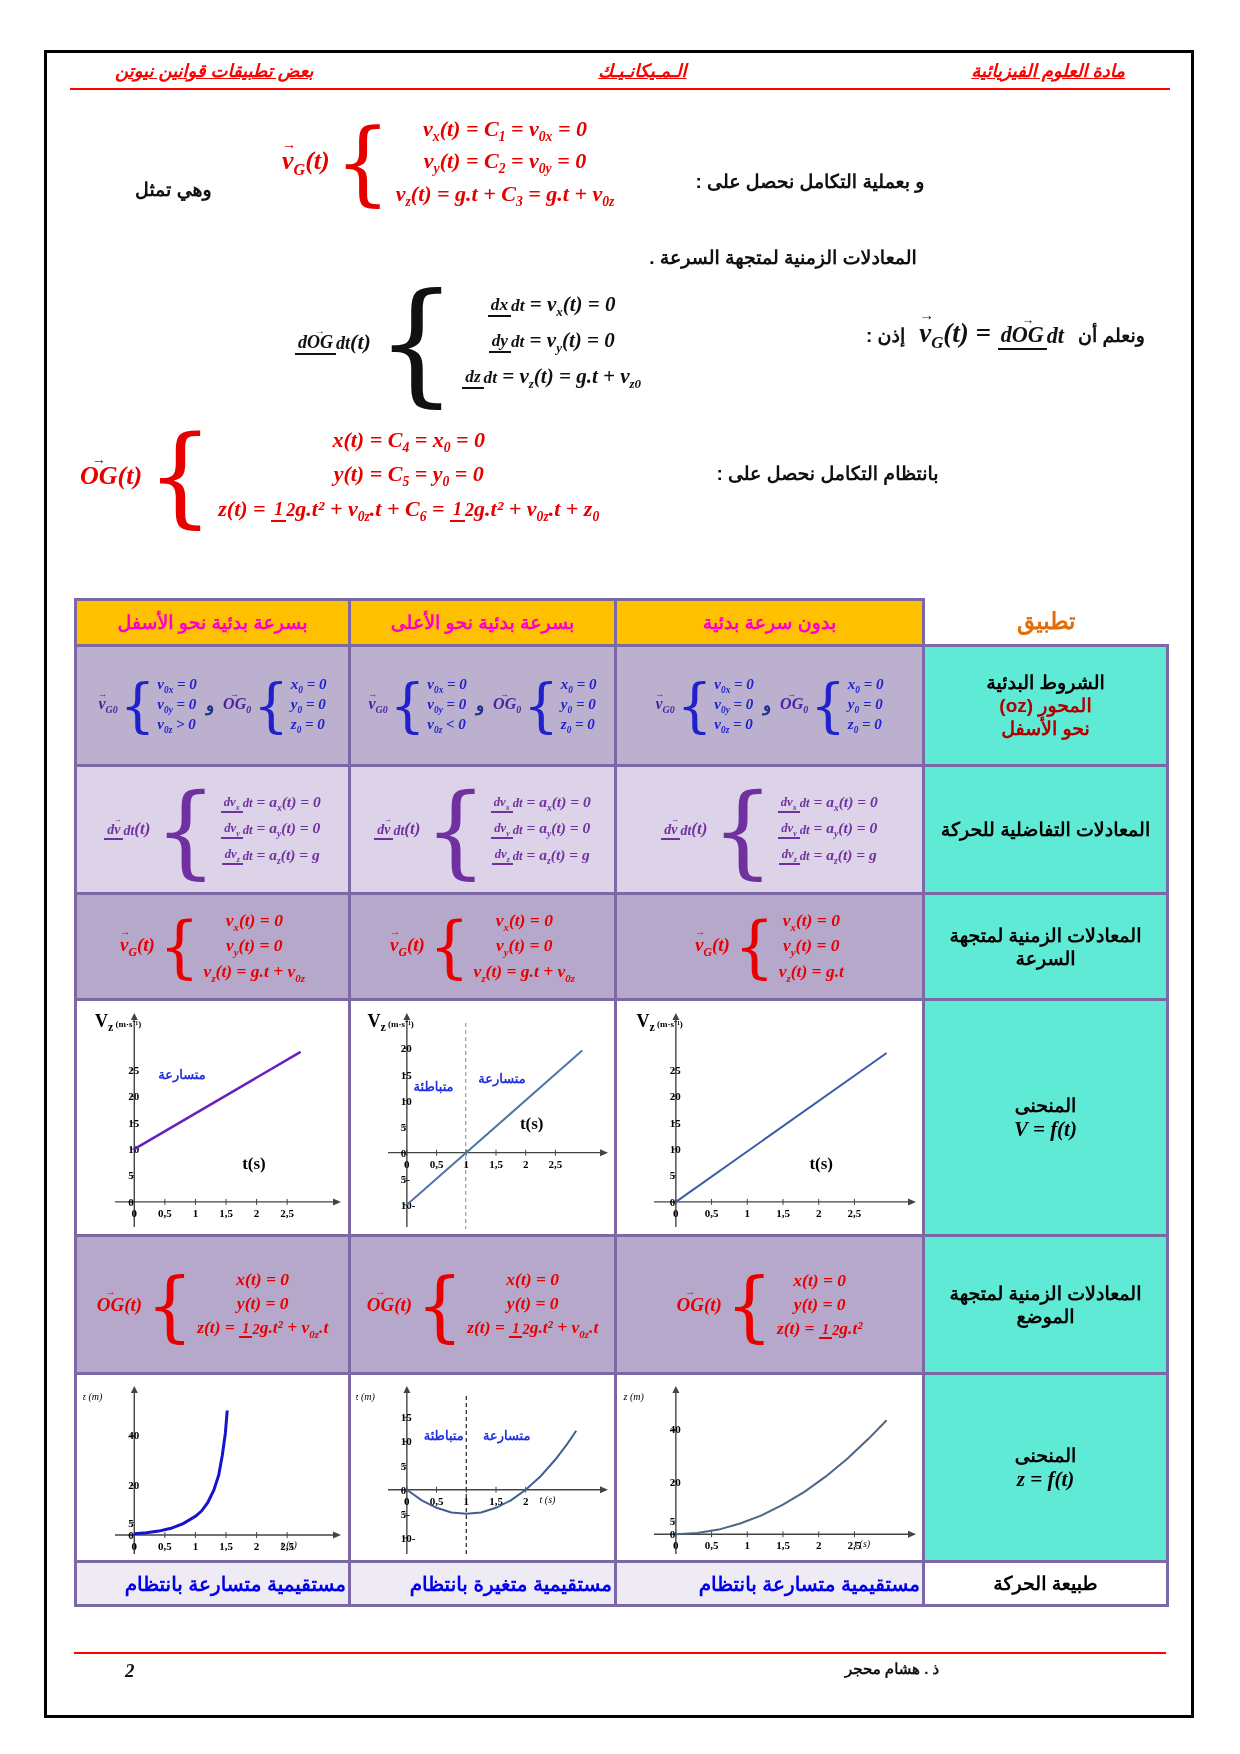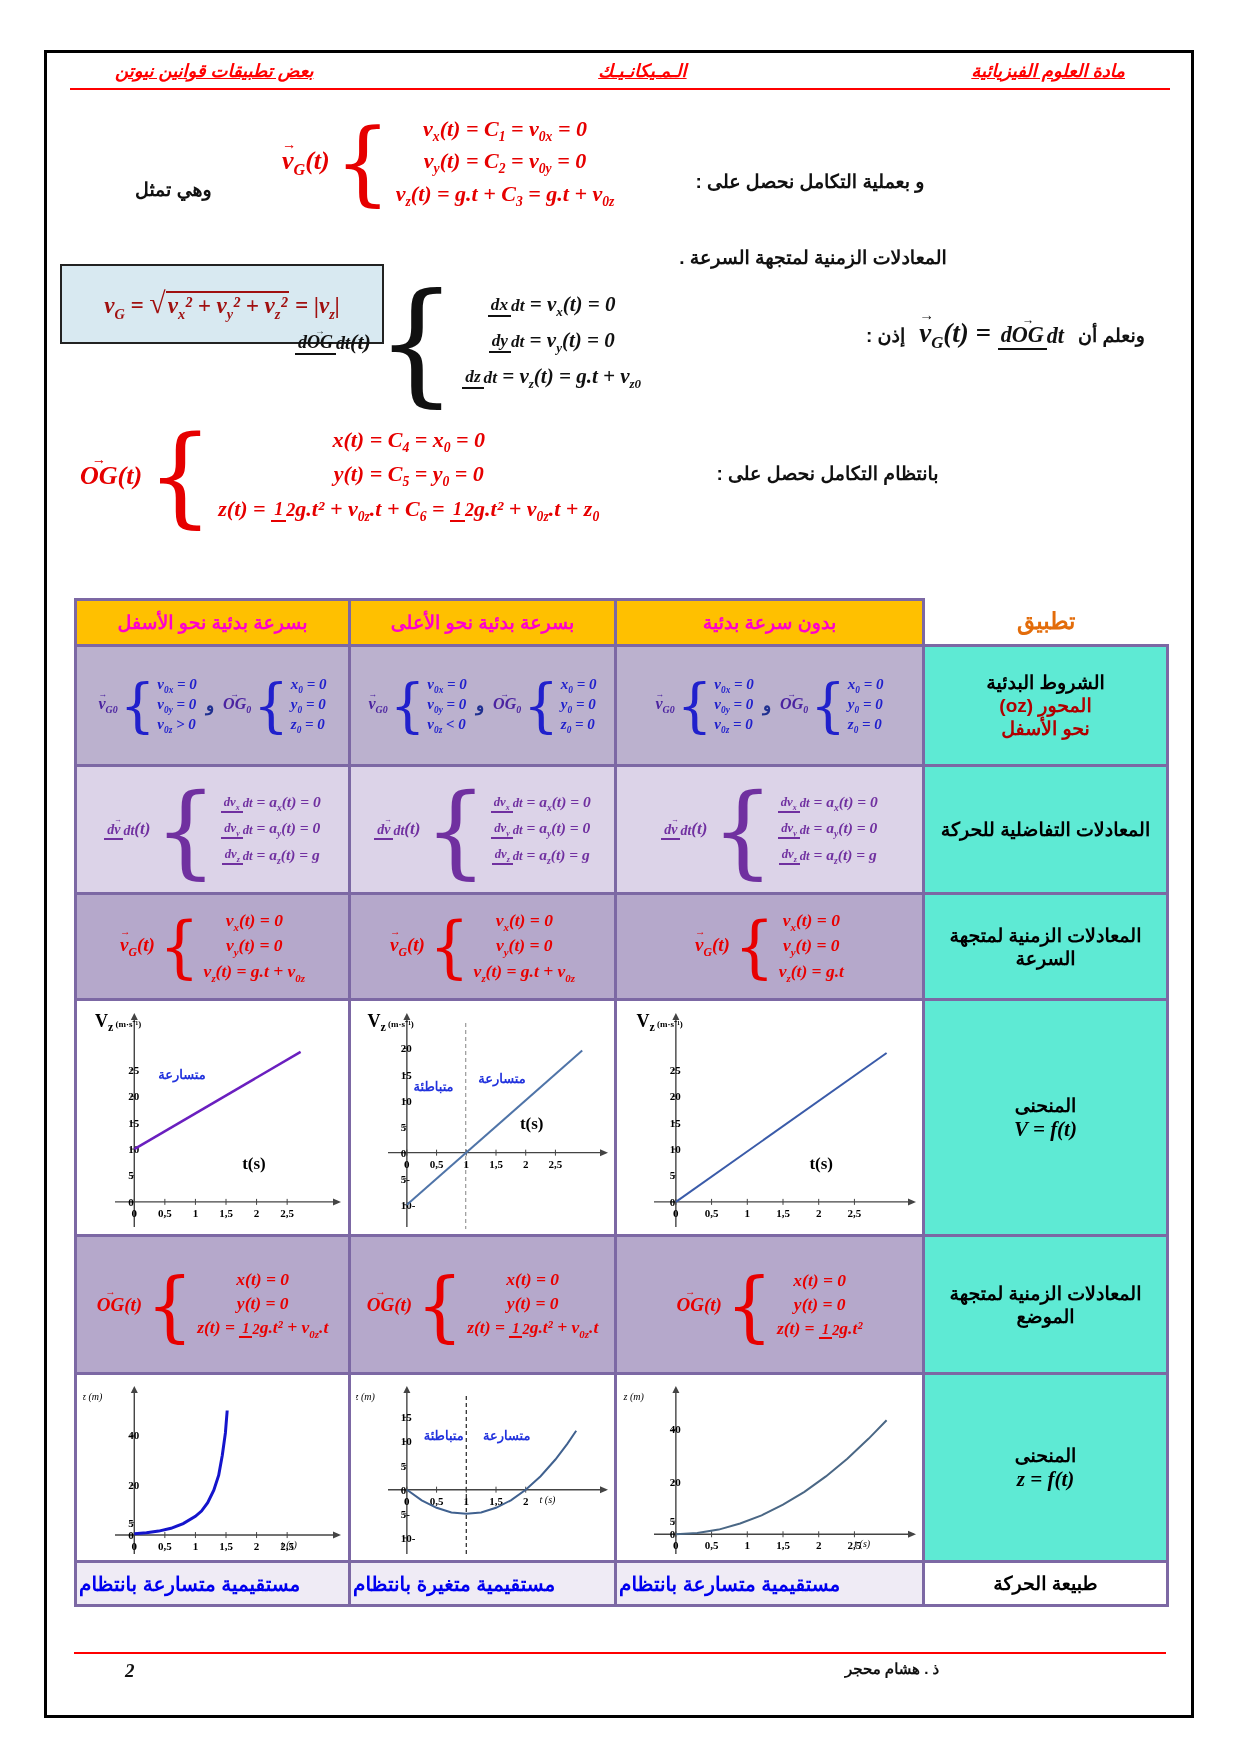--- a/index.html
+++ b/index.html
@@ -41,21 +41,21 @@
   .mt{position:absolute;left:74px;top:598px;width:1092px;border-collapse:collapse;table-layout:fixed;direction:rtl}
   .mt td,.mt th{border:3px solid #7c68a4;padding:2px;overflow:hidden}
   .oh{background:#ffc000;color:#f0c;font-weight:bold;font-size:19px;text-align:center}
   .app-cell{border:none !important;background:#fff;color:#e36c0a;font-weight:bold;font-size:23px;text-align:center}
   .gh{background:#5eead4;font-weight:bold;font-size:19px;text-align:center;color:#000;padding:4px 6px}
   .gh .rd{color:#b00000}
   .gh .meq{font-family:"Liberation Serif",serif;font-style:italic;font-size:21px;direction:ltr}
   .ccell{background:#bbb1ce}
   .dcell{background:#dcd3e8;color:#7030a0}
   .vcell{background:#b5a8cb;color:#e80000}
-  .ncell{background:#efebf5;color:#0000ee;font-weight:bold;font-size:20px;text-align:left}
+  .ncell{background:#efebf5;color:#0000ee;font-weight:bold;font-size:20px;text-align:right}
   .gcell{background:#fff;text-align:center;vertical-align:middle;padding:3px}
   .gcell svg{display:block;margin:0 auto}
   .cond{direction:ltr;display:flex;justify-content:center;align-items:center;gap:9px;padding:2px}
   .msys{display:flex;align-items:center;gap:2px}
   .mlines{display:flex;flex-direction:column;align-items:flex-start;gap:1px;direction:ltr}
   .ccell .eq{font-size:15px;color:#2020cc}
   .ccell .mlabel{font-size:16px;color:#4b23a0}
   .ccell .brace{color:#2020cc}
   .waw{color:#203090;font-weight:bold;font-size:17px}
   .dsys{direction:ltr;display:flex;justify-content:center;align-items:center;gap:4px}
@@ -88,25 +88,22 @@
     <span class="brace b88 red">{</span>
     <span class="lines">
       <span class="eq red" style="font-size:22px">v<sub>x</sub>(t) = C<sub>1</sub> = v<sub>0x</sub> = 0</span>
       <span class="eq red" style="font-size:22px">v<sub>y</sub>(t) = C<sub>2</sub> = v<sub>0y</sub> = 0</span>
       <span class="eq red" style="font-size:22px">v<sub>z</sub>(t) = g.t + C<sub>3</sub> = g.t + v<sub>0z</sub></span>
     </span>
   </div>
 
   <div class="abs ar b" style="left:135px;top:178px">وهي تمثل</div>
 
-  <div class="abs ar b" style="left:658px;top:246px;width:310px;text-align:center">المعادلات الزمنية لمتجهة السرعة .</div>
-
-  <div class="vbox">
-    <span class="eq">v<sub>G</sub> = <span class="rad">√</span><span class="ovl">v<sub>x</sub>² + v<sub>y</sub>² + v<sub>z</sub>²</span> = |v<sub>z</sub>|</span>
-  </div>
+  <div class="abs ar b" style="left:628px;top:246px;width:310px;text-align:center">المعادلات الزمنية لمتجهة السرعة .</div>
+
 
   <div class="abs" style="right:95px;top:318px;display:flex;direction:rtl;align-items:center;gap:14px">
     <span class="ar b">ونعلم أن</span>
     <span class="eq blk" style="font-size:27px"><span class="vec">v</span><sub>G</sub>(t) = <span class="fr">
           <span>d<span class="vec">OG</span></span>
           <span>dt</span>
         </span></span>
     <span class="ar b">إذن :</span>
   </div>
 

